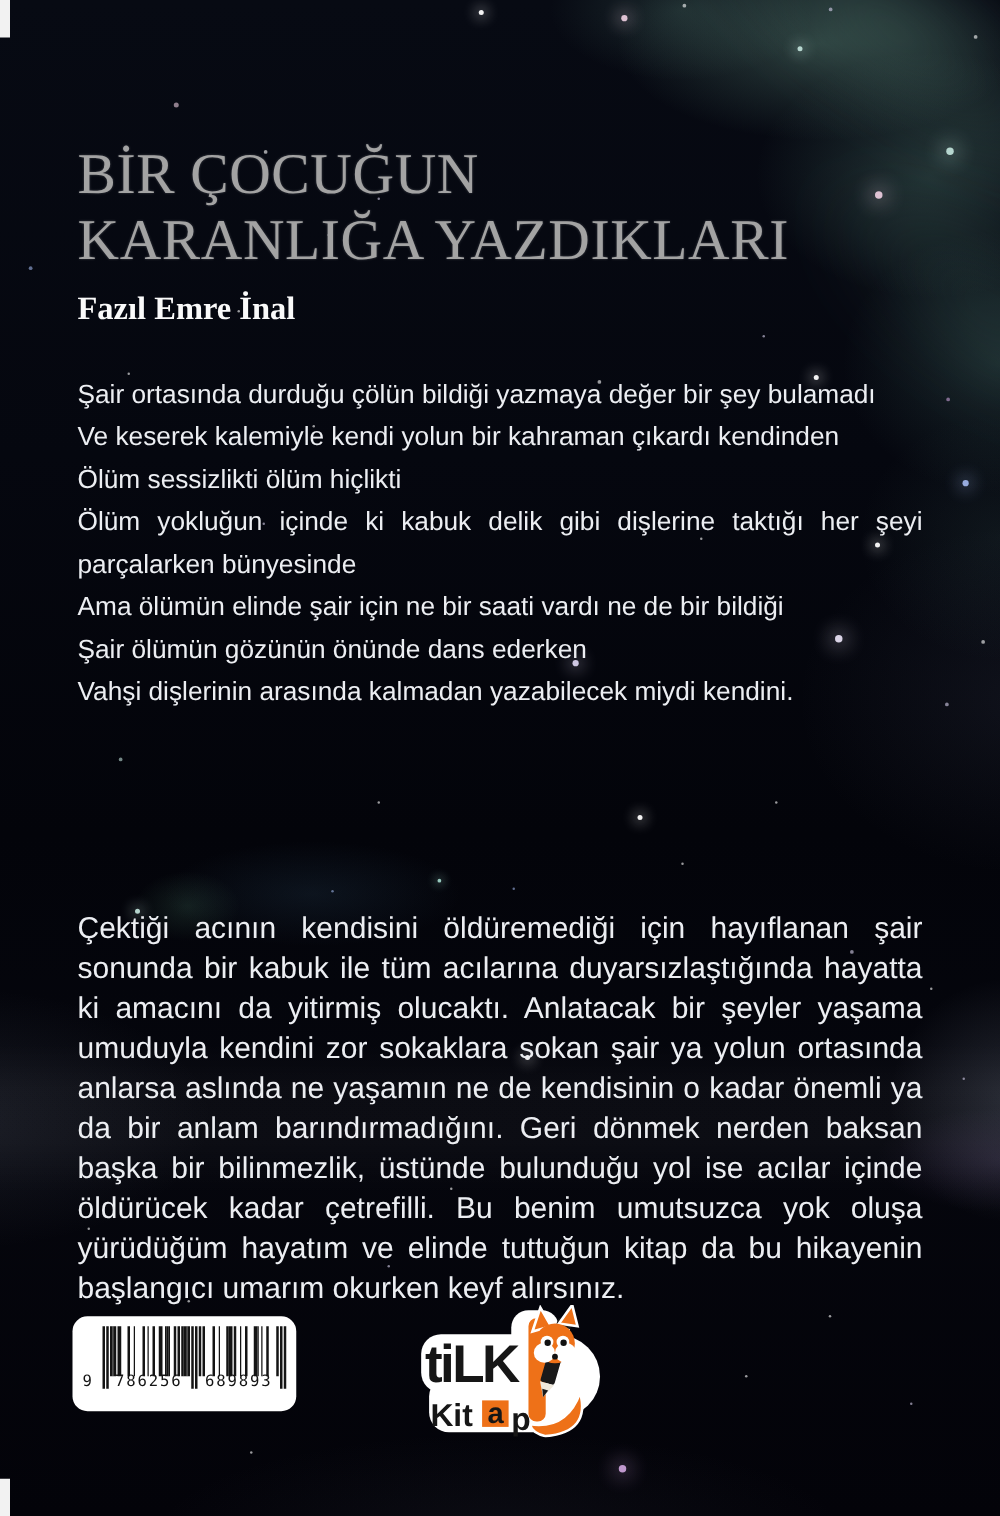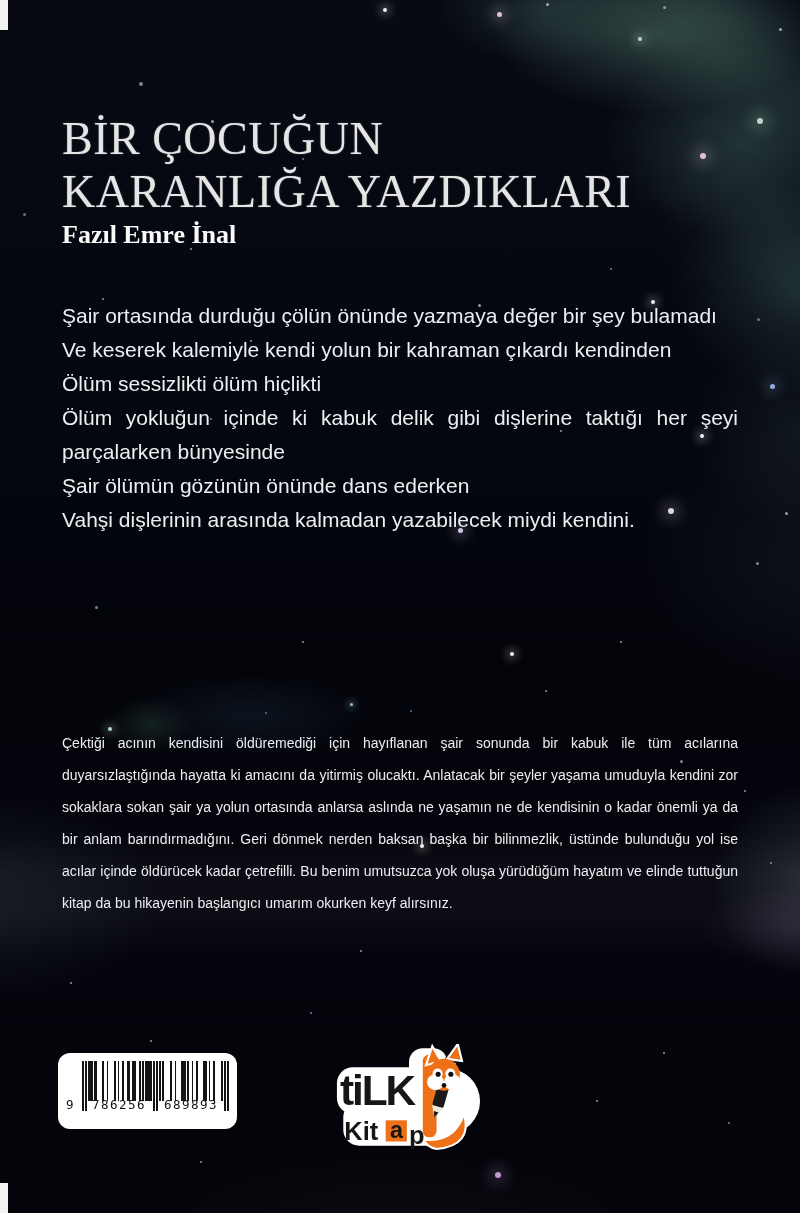--- a/index.html
+++ b/index.html
@@ -44,35 +44,35 @@
   }
   .sliver{position:absolute;left:0;width:8px;background:#f2f2f2;}
   .sliver.top{top:0;height:30px;}
   .sliver.bottom{top:1183px;height:30px;}
 
   .star{position:absolute;border-radius:50%;}
 
   .title{
     position:absolute;left:62px;top:112px;width:700px;
     font-family:"Liberation Serif",serif;font-size:46px;line-height:53px;
-    color:#e5e5e5;letter-spacing:0.5px;font-weight:500;
+    color:#a3a3a3;letter-spacing:0.5px;font-weight:500;
     text-shadow:0 0 2px rgba(255,255,255,0.25);
   }
   .author{
-    position:absolute;left:62px;top:220px;
+    position:absolute;left:62px;top:232px;
     font-family:"Liberation Serif",serif;font-size:26px;font-weight:700;color:#fafafa;
   }
   .poem{
     position:absolute;left:62px;top:299px;width:676px;
     color:#eceef2;font-size:21px;line-height:34px;
   }
   .poem p{margin:0;text-align:justify;text-align-last:left;}
   .synopsis{
     position:absolute;left:62px;top:727px;width:676px;
-    color:#eceef2;font-size:14px;line-height:32px;
+    color:#eceef2;font-size:24px;line-height:32px;
     text-align:justify;text-align-last:left;
   }
 
   
   .barcode-box{
     position:absolute;left:58px;top:1053px;width:179px;height:76px;
     background:#fff;border-radius:12px;
   }
   .barcode-bars{
     position:absolute;left:24px;top:8px;height:50px;display:flex;align-items:flex-start;
@@ -157,24 +157,25 @@
   <div class="sliver bottom"></div>
 
   <div class="title">
     <div>BİR ÇOCUĞUN</div>
     <div>KARANLIĞA YAZDIKLARI</div>
   </div>
 
   <div class="author">Fazıl Emre İnal</div>
 
   <div class="poem" id="poem">
-      <p>Şair ortasında durduğu çölün önünde yazmaya değer bir şey bulamadı</p>
+      <p>Şair ortasında durduğu çölün bildiği yazmaya değer bir şey bulamadı</p>
       <p>Ve keserek kalemiyle kendi yolun bir kahraman çıkardı kendinden</p>
       <p>Ölüm sessizlikti ölüm hiçlikti</p>
       <p>Ölüm yokluğun içinde ki kabuk delik gibi dişlerine taktığı her şeyi parçalarken bünyesinde</p>
+      <p>Ama ölümün elinde şair için ne bir saati vardı ne de bir bildiği</p>
       <p>Şair ölümün gözünün önünde dans ederken</p>
       <p>Vahşi dişlerinin arasında kalmadan yazabilecek miydi kendini.</p>
     </div>
 
   <div class="synopsis">Çektiği acının kendisini öldüremediği için hayıflanan şair sonunda bir kabuk ile tüm acılarına duyarsızlaştığında hayatta ki amacını da yitirmiş olucaktı. Anlatacak bir şeyler yaşama umuduyla kendini zor sokaklara sokan şair ya yolun ortasında anlarsa aslında ne yaşamın ne de kendisinin o kadar önemli ya da bir anlam barındırmadığını. Geri dönmek nerden baksan başka bir bilinmezlik, üstünde bulunduğu yol ise acılar içinde öldürücek kadar çetrefilli. Bu benim umutsuzca yok oluşa yürüdüğüm hayatım ve elinde tuttuğun kitap da bu hikayenin başlangıcı umarım okurken keyf alırsınız.</div>
 
   <div class="barcode-box">
     <div class="barcode-bars" id="barcodeBars">
         <div class="m b g"></div>
         <div class="m g"></div>

